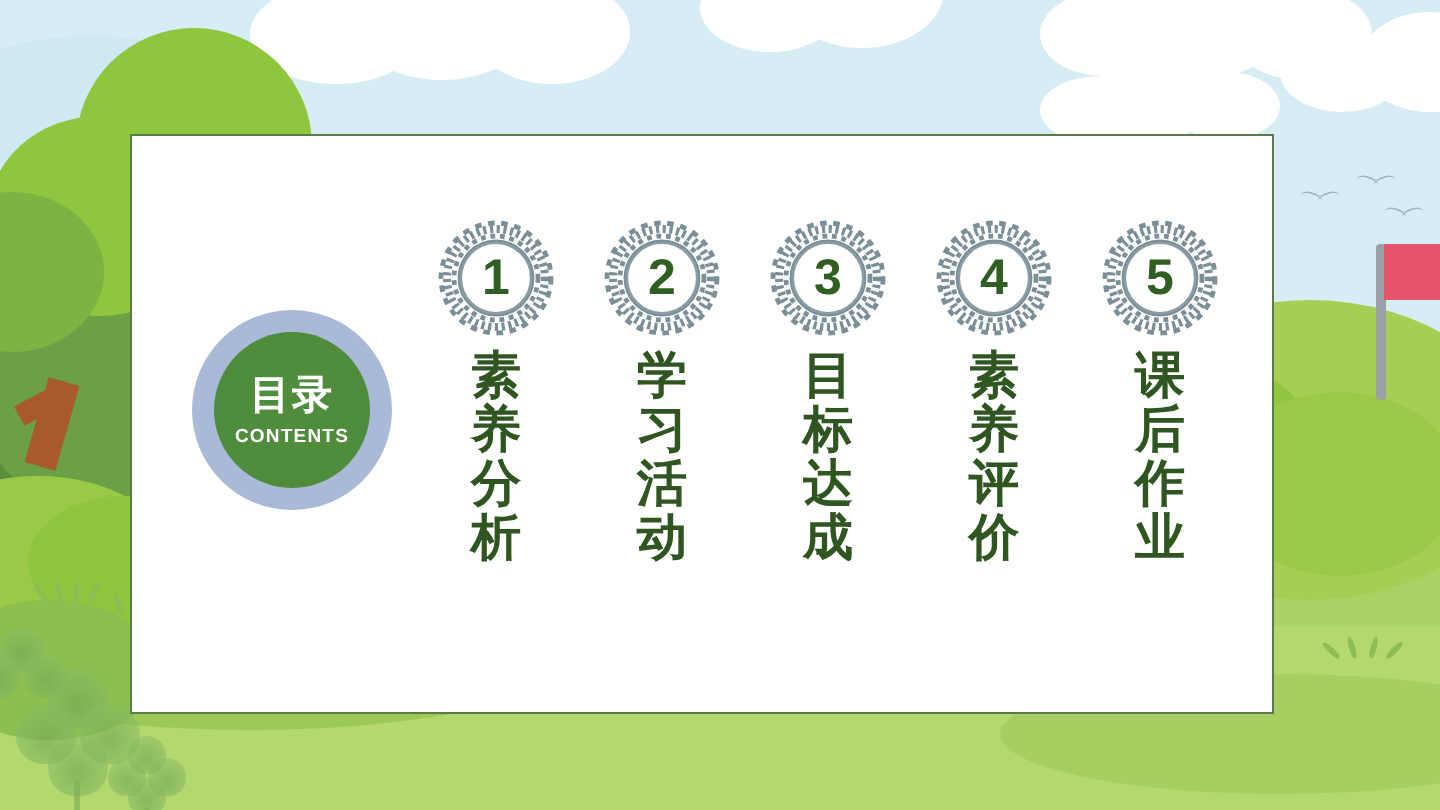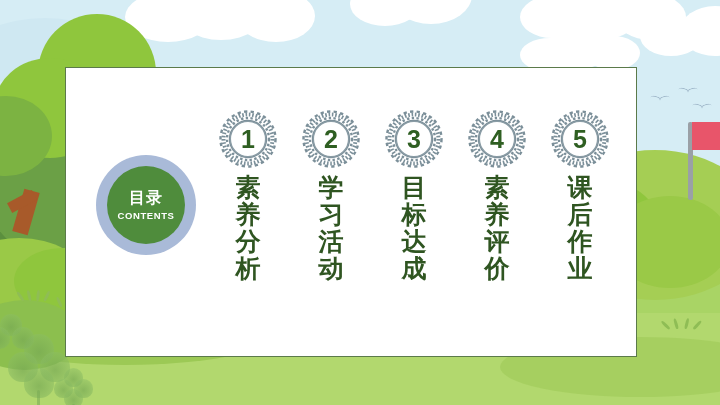--- a/index.html
+++ b/index.html
@@ -51,21 +51,21 @@
 
   
   .card{position:absolute;left:65px;top:67px;width:572px;height:290px;
     background:#ffffff;border:1.6px solid #5b7a4a;box-sizing:border-box;}
 
   
   .badge{position:absolute;left:96px;top:155px;width:100px;height:100px;
     border-radius:50%;background:#a9bad8;display:flex;align-items:center;justify-content:center;}
   .badge-inner{width:78px;height:78px;border-radius:50%;background:#4f8c3c;
     display:flex;flex-direction:column;align-items:center;justify-content:center;color:#fff;}
-  .badge-cn{font-size:16px;font-weight:bold;letter-spacing:1px;line-height:1.1;}
+  .badge-cn{font-size:20px;font-weight:bold;letter-spacing:1px;line-height:1.1;}
   .badge-en{font-size:9.5px;font-weight:bold;letter-spacing:.6px;margin-top:4px;}
 
   
   .item{position:absolute;top:110px;width:80px;text-align:center;}
   .medal{position:relative;width:58px;height:58px;margin:0 auto;}
   .medal svg{position:absolute;left:0;top:0;}
   .medal-num{position:absolute;left:0;top:0;width:58px;height:58px;
     display:flex;align-items:center;justify-content:center;
     font-size:25px;font-weight:bold;color:#2f5f22;font-family:"Liberation Sans",sans-serif;}
   .vtext{margin-top:6px;font-size:25px;font-weight:bold;color:#2f5521;

